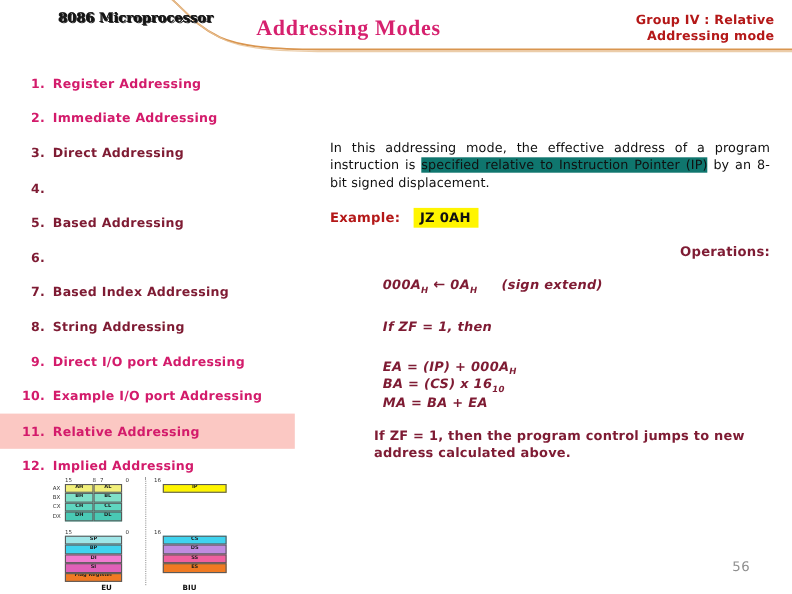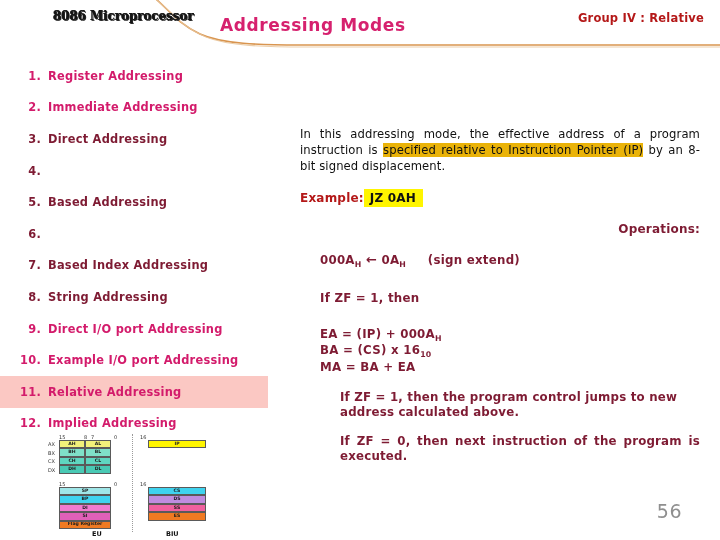--- a/index.html
+++ b/index.html
@@ -34,26 +34,27 @@
     font-family: "DejaVu Serif", "Liberation Serif", serif;
     font-size: 12px;
     font-weight: bold;
     color: #141414;
     letter-spacing: -0.1px;
     text-shadow: 0.8px 0.6px 0 #2a2a2a, -0.4px -0.3px 0 #3c3c3c;
     white-space: nowrap;
   }
   #slide-title {
     position: absolute;
-    left: 220px; top: 15px;
-    font-size: 17px;
+    left: 233px; top: 15px;
+    font-size: 20px;
     font-weight: bold;
     color: #D6216E;
     letter-spacing: 0.6px;
     white-space: nowrap;
+    font-family: Liberation Serif, serif;
   }
   #group-label {
     position: absolute;
     right: 16px; top: 11px;
     text-align: right;
     font-size: 11.5px;
     font-weight: bold;
     color: #B41818;
     line-height: 14px;
     letter-spacing: 0.2px;
@@ -97,52 +98,53 @@
     width: 400px;
   }
   #intro-para {
     font-size: 11.6px;
     line-height: 16.2px;
     color: #101010;
     text-align: justify;
     letter-spacing: 0.1px;
   }
   .hl-green {
-    background: #eab308;
+    background: #0f766e;
   }
   #example-row {
     margin-top: 16px;
     font-size: 12px;
     font-weight: bold;
     color: #B41818;
     letter-spacing: 0.2px;
     white-space: nowrap;
   }
   #example-code {
     background: #FFF500;
     color: #111111;
     font-weight: bold;
     padding: 2px 7px 2px 6px;
-    margin-left: 0;
+    margin-left: 12px;
   }
   #operations-title {
     margin-top: 17px;
     margin-left: 18px;
     font-size: 12px;
     font-weight: bold;
     color: #7E1B33;
     letter-spacing: 0.2px;
     text-align: right;
   }
   .op-block {
-    margin-left: 20px;
+    margin-left: 48px;
     color: #7E1B33;
     font-size: 11.8px;
     font-weight: bold;
     letter-spacing: 0.25px;
+    font-style: italic;
   }
   .op-line { white-space: nowrap; }
   .op-sub {
     font-size: 7.8px;
     vertical-align: sub;
     font-weight: bold;
   }
   .gap-22 { height: 22px; }
   .gap-16 { height: 16px; }
   .gap-13 { height: 13px; }
@@ -200,41 +202,42 @@
     position: absolute;
     font-size: 6.5px;
     font-weight: bold;
     color: #111111;
   }
 
   
   #page-number {
     position: absolute;
     right: 38px; bottom: 18px;
-    font-size: 19px;
+    font-size: 12px;
     color: #8f8f8f;
     letter-spacing: 0.5px;
   }
 </style>
 </head>
 <body>
 
 <div id="header">
 
   <svg id="header-swoosh" viewBox="0 0 720 52" preserveAspectRatio="none">
     <path d="M150,-6 C168,8 175,22 200,34 C222,44 260,45 300,45 L720,45" fill="none" stroke="#D9954F" stroke-width="1.6" stroke-linecap="round"></path>
     <path d="M152,-4 C172,12 180,26 206,37 C228,46 266,47 306,47 L720,47" fill="none" stroke="#E8C49A" stroke-width="1.1" stroke-linecap="round" opacity="0.85"></path>
   </svg>
 
   <div id="logo">8086 Microprocessor</div>
 
   <div id="slide-title">Addressing Modes</div>
 
   <div id="group-label">
     <div>Group IV : Relative</div>
+    <div>Addressing mode</div>
   </div>
 </div>
 
 <div id="mode-list">
     <div class="mode-item c-pink">
       <span class="num">1.</span>
       <span>Register Addressing</span>
     </div>
     <div class="mode-item c-pink">
       <span class="num">2.</span>
@@ -310,21 +313,20 @@
 
     <div class="op-line">MA = BA + EA</div>
   </div>
 
   <div class="gap-16"></div>
 
   <div class="note-para">If ZF = 1, then the program control jumps to new address calculated above.</div>
 
   <div class="gap-13"></div>
 
-  <div class="note-para justify">If ZF = 0, then next instruction of the program is executed.</div>
 </div>
 
 <div id="diagram">
   <div class="dg-divider"></div>
   <div id="diagram-cells">
       <div class="bitlabel" style="left: 11px; top: 0px;">15</div>
       <div class="bitlabel" style="left: 36px; top: 0px;">8</div>
       <div class="bitlabel" style="left: 43px; top: 0px;">7</div>
       <div class="bitlabel" style="left: 66px; top: 0px;">0</div>
       <div class="regname" style="left: 0px; top: 7.4px;">AX</div>

